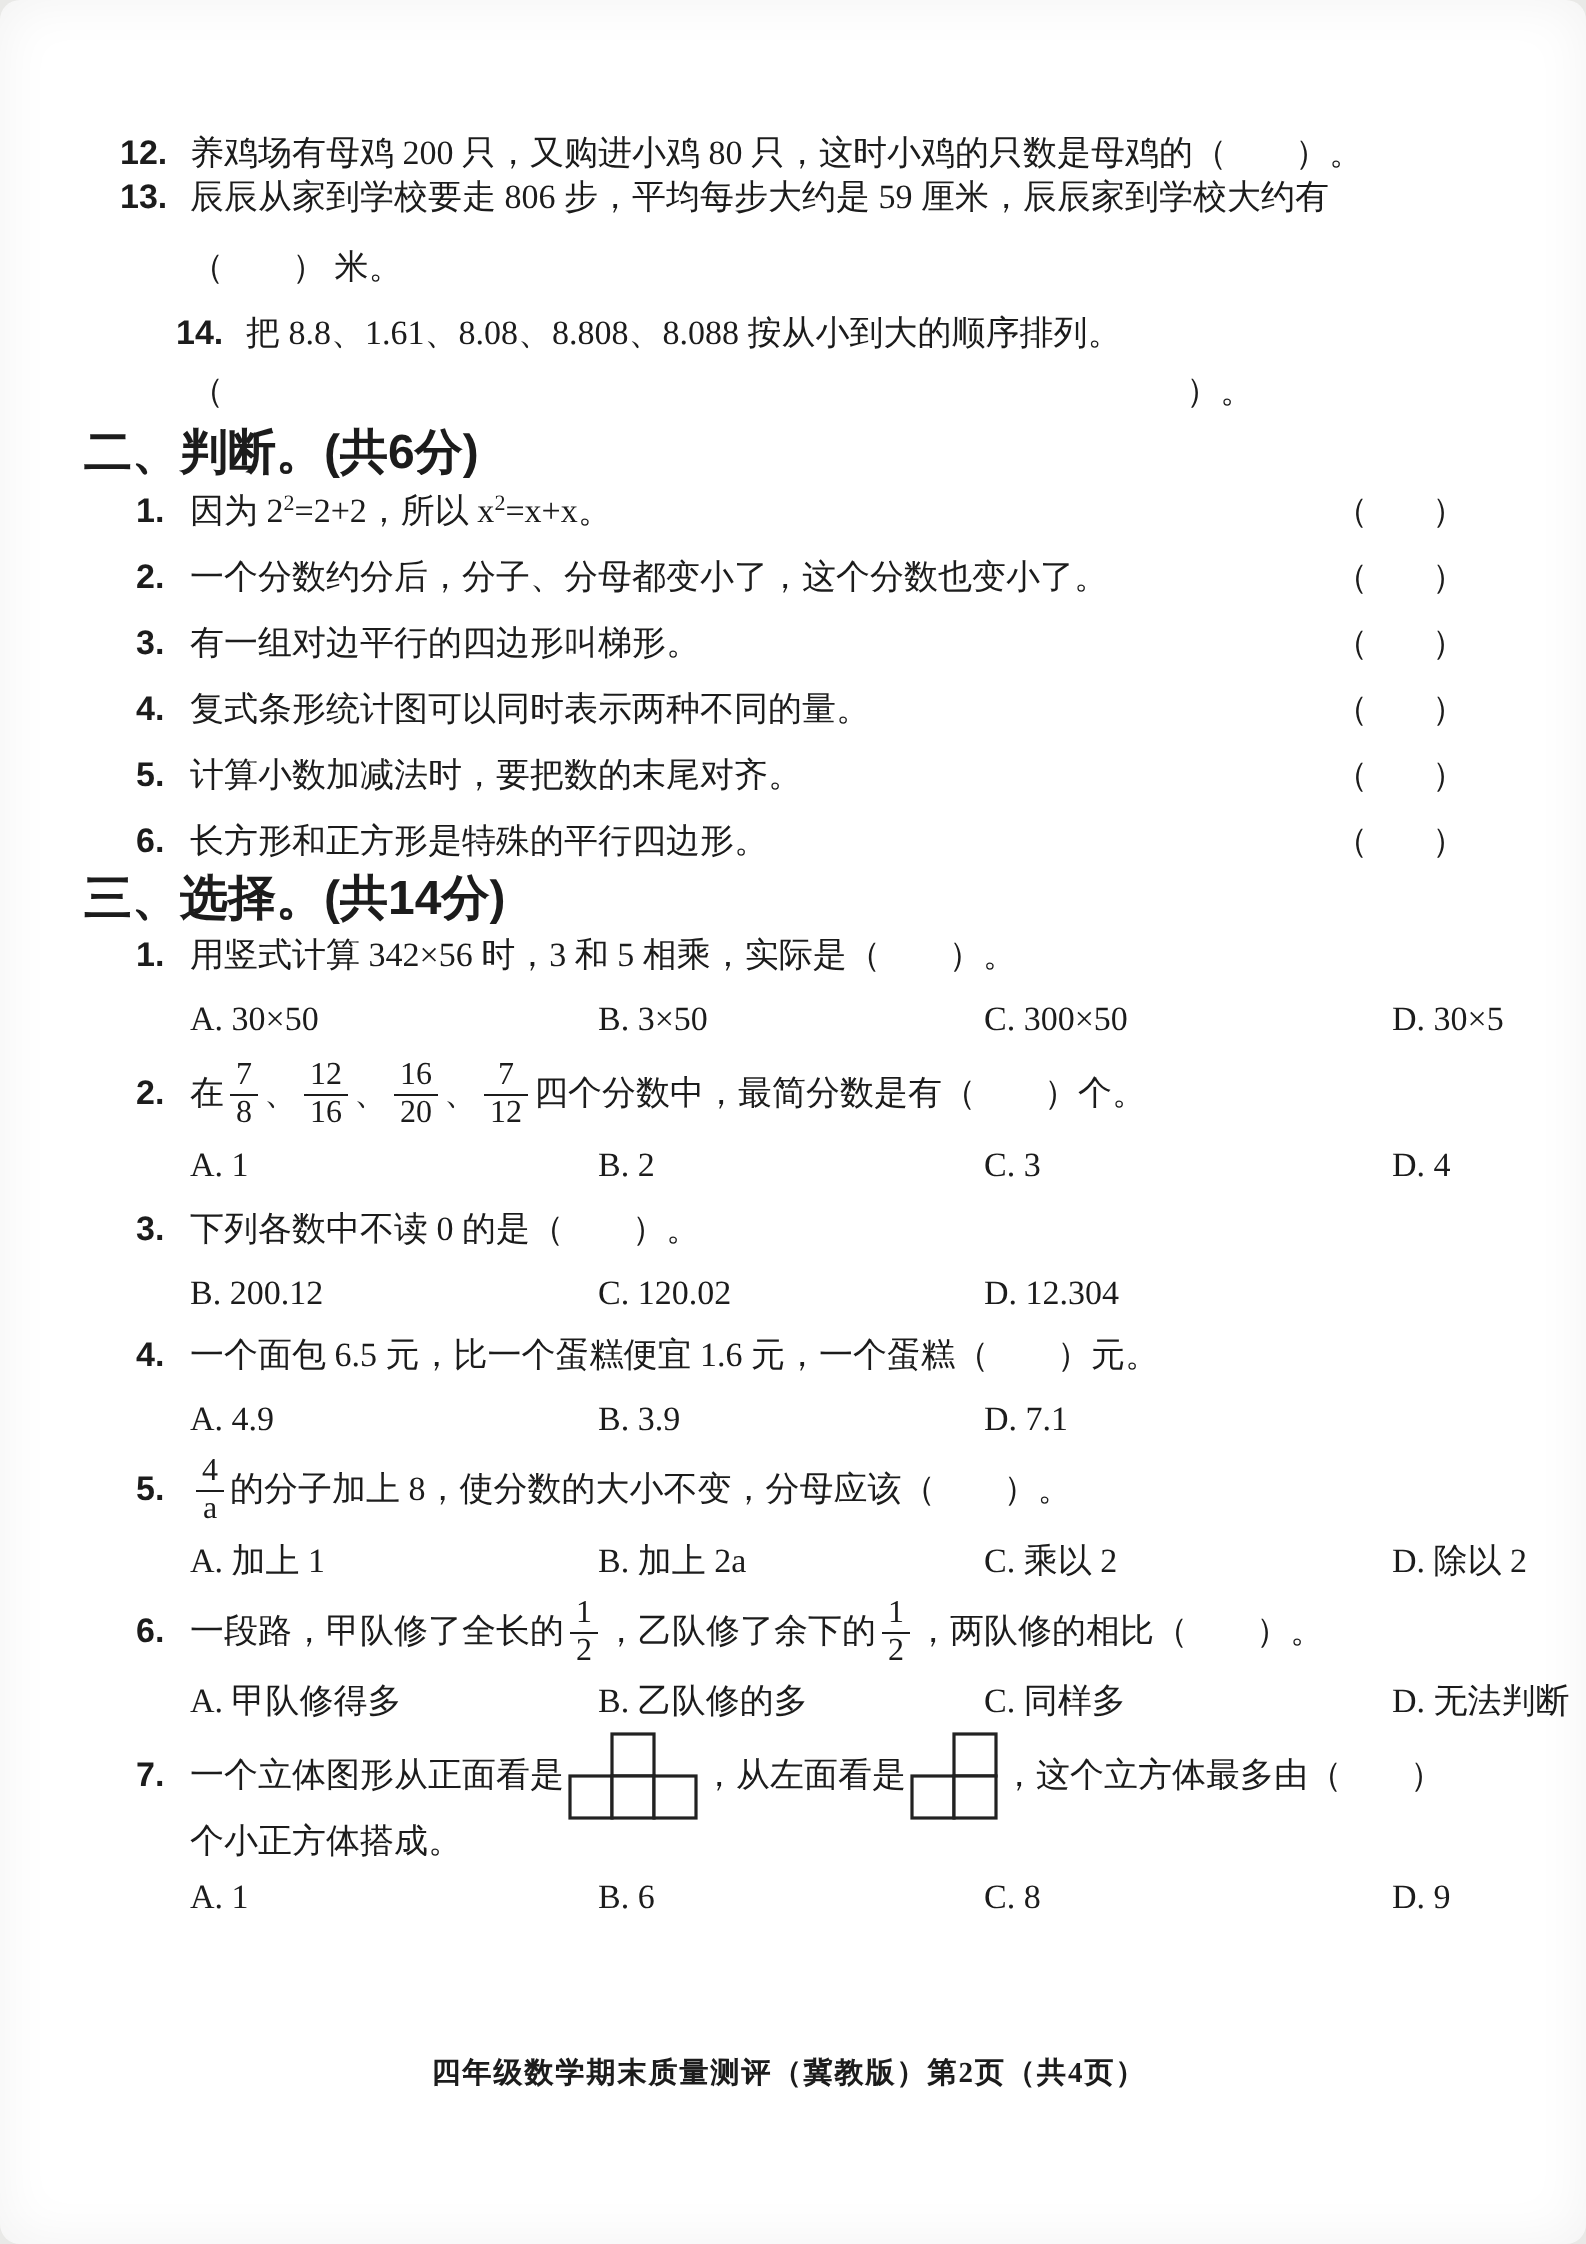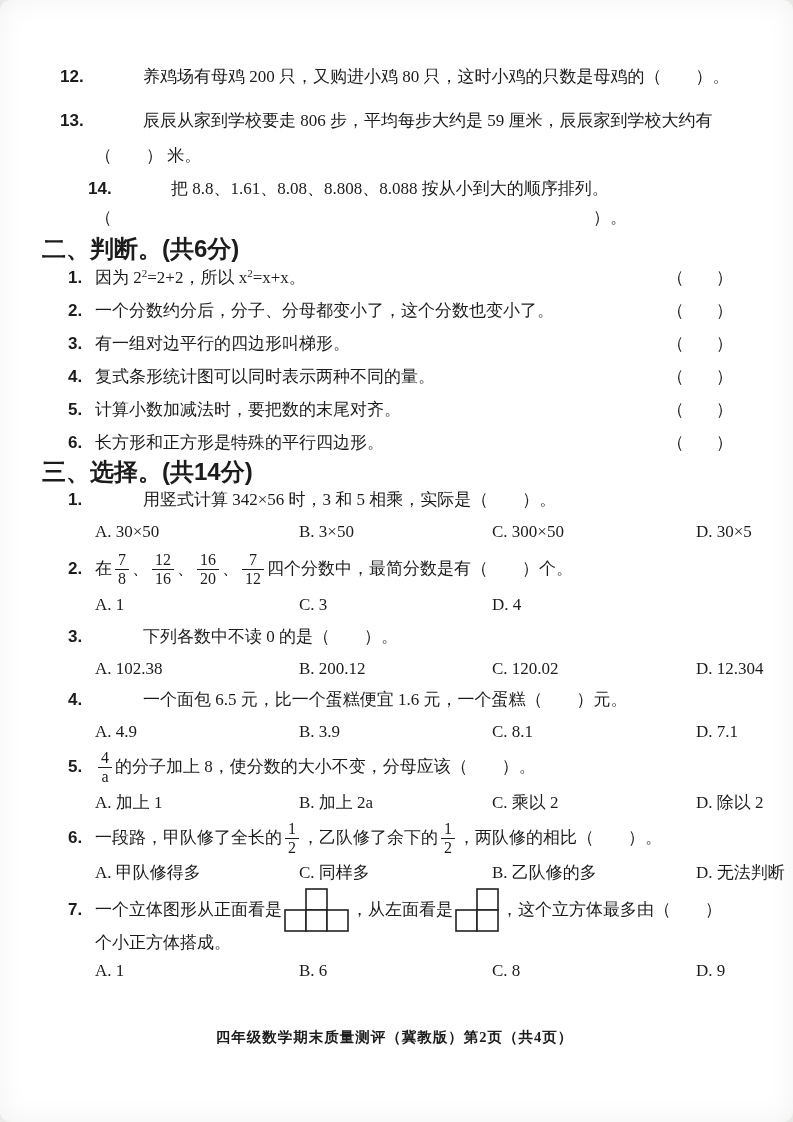--- a/index.html
+++ b/index.html
@@ -5,21 +5,21 @@
   html,body { margin:0; padding:0; background:#e9e9e7; }
   .page {
     position:relative; width:793px; height:1122px; margin:0 auto;
     background:#fff; box-sizing:border-box;
     padding:66px 56px 0 60px;
     font-family:"Liberation Serif","DejaVu Serif",serif;
     font-size:17px; color:#1c1c1c; line-height:22px;
     box-shadow: inset 0 0 28px rgba(0,0,0,0.055);
     border-radius:10px; overflow:hidden;
   }
-  .qrow { display:flex; align-items:flex-start;gap:48px; }
+  .qrow { display:flex; align-items:flex-start; }
   .qrow-center { display:flex; align-items:center; }
   .num2 { flex:0 0 35px; font-weight:bold; font-family:"Liberation Sans","DejaVu Sans",sans-serif; }
   .num1 { flex:0 0 27px; margin-left:8px; font-weight:bold; font-family:"Liberation Sans","DejaVu Sans",sans-serif; }
   .qtext { flex:1; }
   .cont { margin-left:35px; }
   .section-title {
     margin-left:-18px; font-weight:bold; font-size:24px; line-height:24px;
     font-family:"Liberation Sans","DejaVu Sans",sans-serif;
   }
   .jrow { display:flex; align-items:flex-start; margin-top:11px; }
@@ -33,21 +33,21 @@
   .frac .fd { border-top:1.5px solid #1c1c1c; }
   .frac .fn, .frac .fd { padding:0 3px; text-align:center; }
   .sup { font-size:11px; vertical-align:6px; line-height:0; }
   .wideblank { margin-left:35px; width:532px; display:flex; justify-content:space-between; }
   .shape-svg { display:inline-block; margin:0 2px; }
   .footer {
     position:absolute; top:1026px; left:0; right:4px; text-align:center;
     font-weight:bold; font-size:14.5px; letter-spacing:1px;
     font-family:"Liberation Serif","DejaVu Serif",serif;
   }
-  .mt-q13 { margin-top:22px; } .mt-in { margin-top:13px; }
+  .mt-q13 { } .mt-in { margin-top:13px; }
   .mt-q14 { margin-top:11px;margin-left:28px; } .mt-q14b { margin-top:7px; }
   .mt-jt { margin-top:8px; } .mt-j1 { margin-top:6px; }
   .mt-ct { margin-top:6px; }
   .mt-c1 { margin-top:5px; }
   .mt-c2 { margin-top:8px; }
   .mt-c3 { margin-top:10px; }
   .mt-c4 { margin-top:9px; }
   .mt-c5 { margin-top:6px; }
   .mt-c6 { margin-top:6px; }
   .mt-c7 { margin-top:4px; }
@@ -171,43 +171,42 @@
       <span>、</span>
       <span class="frac">
           <span class="fn">7</span>
           <span class="fd">12</span>
         </span>
       <span>四个分数中，最简分数是有（　　）个。</span>
     </div>
   </div>
   <div class="options opt-tight">
     <span class="opt">A. 1</span>
+    <span class="opt">B. 2</span>
     <span class="opt">C. 3</span>
     <span class="opt">D. 4</span>
   </div>
 
   <div class="qrow mt-c3">
     <span class="num1">3.</span>
     <div class="qtext">下列各数中不读 0 的是（　　）。</div>
   </div>
   <div class="options">
-    <span class="opt">A. 102.38</span>
     <span class="opt">B. 200.12</span>
     <span class="opt">C. 120.02</span>
     <span class="opt">D. 12.304</span>
   </div>
 
   <div class="qrow mt-c4">
     <span class="num1">4.</span>
     <div class="qtext">一个面包 6.5 元，比一个蛋糕便宜 1.6 元，一个蛋糕（　　）元。</div>
   </div>
   <div class="options">
     <span class="opt">A. 4.9</span>
     <span class="opt">B. 3.9</span>
-    <span class="opt">C. 8.1</span>
     <span class="opt">D. 7.1</span>
   </div>
 
   <div class="qrow-center mt-c5">
     <span class="num1">5.</span>
     <div class="qtext qrow-center">
       <span class="frac">
           <span class="fn">4</span>
           <span class="fd">a</span>
         </span>
@@ -232,22 +231,22 @@
       <span>，乙队修了余下的</span>
       <span class="frac">
           <span class="fn">1</span>
           <span class="fd">2</span>
         </span>
       <span>，两队修的相比（　　）。</span>
     </div>
   </div>
   <div class="options opt-tight">
     <span class="opt">A. 甲队修得多</span>
+    <span class="opt">B. 乙队修的多</span>
     <span class="opt">C. 同样多</span>
-    <span class="opt">B. 乙队修的多</span>
     <span class="opt">D. 无法判断</span>
   </div>
 
   <div class="qrow-center mt-c7">
     <span class="num1">7.</span>
     <div class="qtext qrow-center">
       <span>一个立体图形从正面看是</span>
       <svg class="shape-svg" width="65" height="44" viewBox="0 0 65 44">
         <g fill="#fff" stroke="#222" stroke-width="1.6">
           <rect x="22" y="1" width="21" height="21"></rect>

